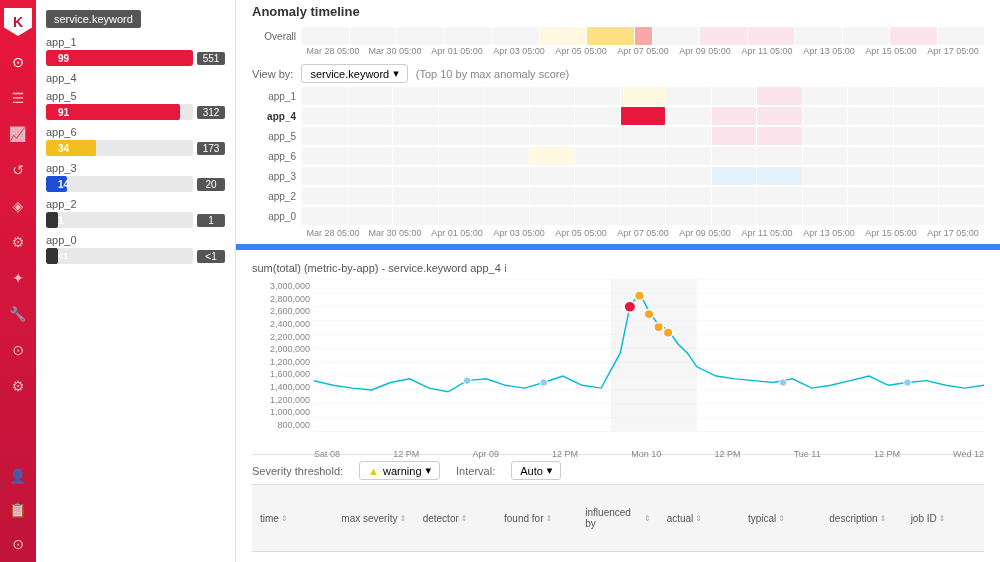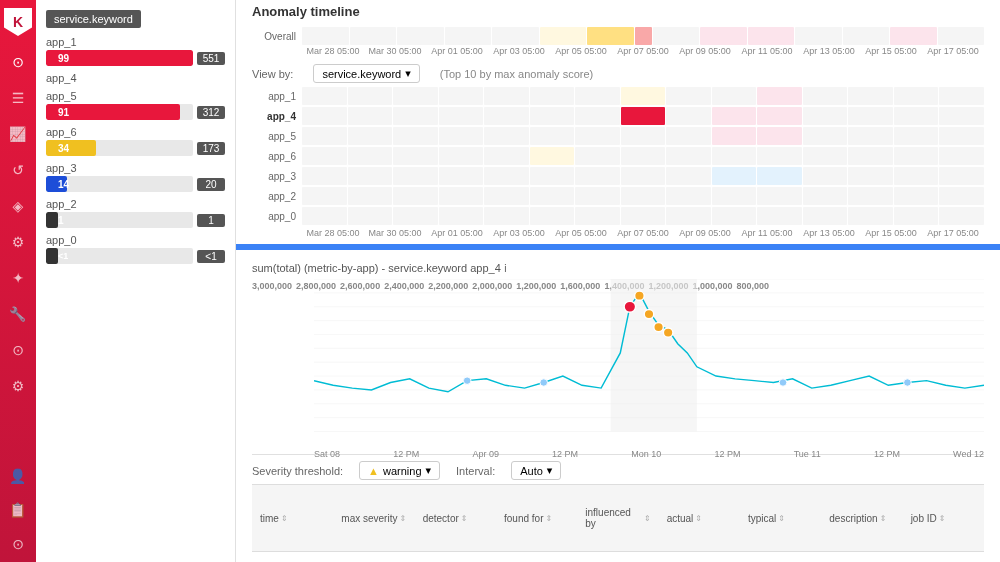--- a/index.html
+++ b/index.html
@@ -183,21 +183,21 @@
     .timeline-cell.light-pink { background: #fce4ec; }
     .timeline-cell.red { background: #e8173c; }
     .timeline-cell.light-blue { background: #e3f2fd; }
     .timeline-cell.empty { background: #f5f5f5; }
 
     
     .view-by-row {
       display: flex;
       align-items: center;
       padding: 6px 0 4px;
-      gap: 20px;
+      gap: 8px;
       background: white;
     }
     .view-by-label {
       font-size: 11px;
       color: #666;
     }
     .dropdown-btn {
       background: white;
       border: 1px solid #ccc;
       border-radius: 3px;
@@ -570,21 +570,21 @@
   </div>
 
   <div class="anomalies-section">
     <div class="chart-subtitle">
       <span>sum(total) (metric-by-app) - service.keyword app_4</span>
       <span style="cursor:pointer;color:#666;">ℹ</span>
     </div>
 
     <div style="display:flex;flex:1;min-height:0;">
 
-      <div style="width:62px;display:flex;flex-direction:row;justify-content:space-between;padding-bottom:20px;padding-top:2px;font-weight:bold;">
+      <div style="width:62px;display:flex;flex-direction:column;justify-content:space-between;padding-bottom:20px;padding-top:2px;">
         <div class="y-label">3,000,000</div>
         <div class="y-label">2,800,000</div>
         <div class="y-label">2,600,000</div>
         <div class="y-label">2,400,000</div>
         <div class="y-label">2,200,000</div>
         <div class="y-label">2,000,000</div>
         <div class="y-label">1,200,000</div>
         <div class="y-label">1,600,000</div>
         <div class="y-label">1,400,000</div>
         <div class="y-label">1,200,000</div>

